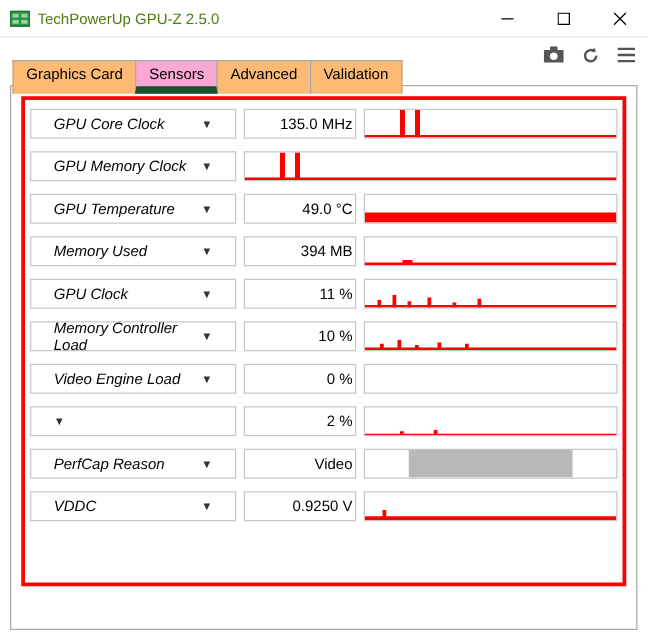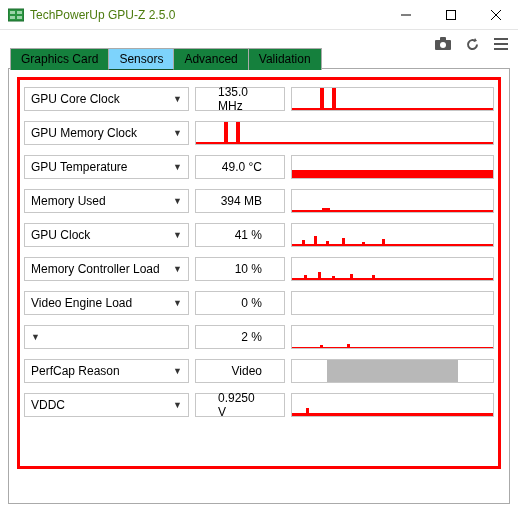--- a/index.html
+++ b/index.html
@@ -43,29 +43,29 @@
     position: absolute;
     top: 48px;
     left: 10px;
     display: flex;
     z-index: 5;
   }
   .tab {
     padding: 3px 10px;
     border: 1px solid #aaa;
     border-bottom: none;
-    background: #15803d;
+    background: #fdba74;
     font-size: 12px;
     margin-right: -1px;
     position: relative;
   }
   .tab.active {
-    background: #7dd3fc;
+    background: #f9a8d4;
     z-index: 10;
-    border-bottom: 1px solid #14532d;
+    border-bottom: 6px solid #14532d;
   }
   .tabpanel {
     position: absolute;
     top: 68px;
     left: 8px;
     right: 8px;
     bottom: 8px;
     border: 1px solid #aaa;
     background: #fff;
     padding: 8px;
@@ -82,32 +82,33 @@
     height: 26px;
   }
   .sensor-label {
     width: 165px;
     height: 24px;
     border: 1px solid #c7c7c7;
     background: #fff;
     display: flex;
     align-items: center;
     justify-content: space-between;
-    padding: 0 6px;
+    padding: 0 18px;
     font-size: 12px;
+    font-style: italic;
   }
   .sensor-value {
     width: 90px;
     height: 24px;
     border: 1px solid #c7c7c7;
     background: #fff;
     display: flex;
     align-items: center;
     justify-content: flex-end;
-    padding: 0 22px;
+    padding: 0 2px;
     font-size: 12px;
   }
   .sensor-graph {
     flex: 1;
     height: 24px;
     border: 1px solid #c7c7c7;
     background: #fff;
     position: relative;
     overflow: hidden;
   }
@@ -246,21 +247,21 @@
         <div class="graph-fill-bottom" style="height:2px;"></div>
         <div class="graph-spike" style="left:30px;height:4px;width:8px;"></div>
       </div>
     </div>
 
     <div class="sensor-row">
       <div class="sensor-label">
         <span>GPU Clock</span>
         <span class="chev">▼</span>
       </div>
-      <div class="sensor-value">41 %</div>
+      <div class="sensor-value">11 %</div>
       <div class="sensor-graph">
         <div class="graph-fill-bottom" style="height:2px;"></div>
         <div class="graph-spike" style="left:10px;height:6px;"></div>
         <div class="graph-spike" style="left:22px;height:10px;"></div>
         <div class="graph-spike" style="left:34px;height:5px;"></div>
         <div class="graph-spike" style="left:50px;height:8px;"></div>
         <div class="graph-spike" style="left:70px;height:4px;"></div>
         <div class="graph-spike" style="left:90px;height:7px;"></div>
       </div>
     </div>

